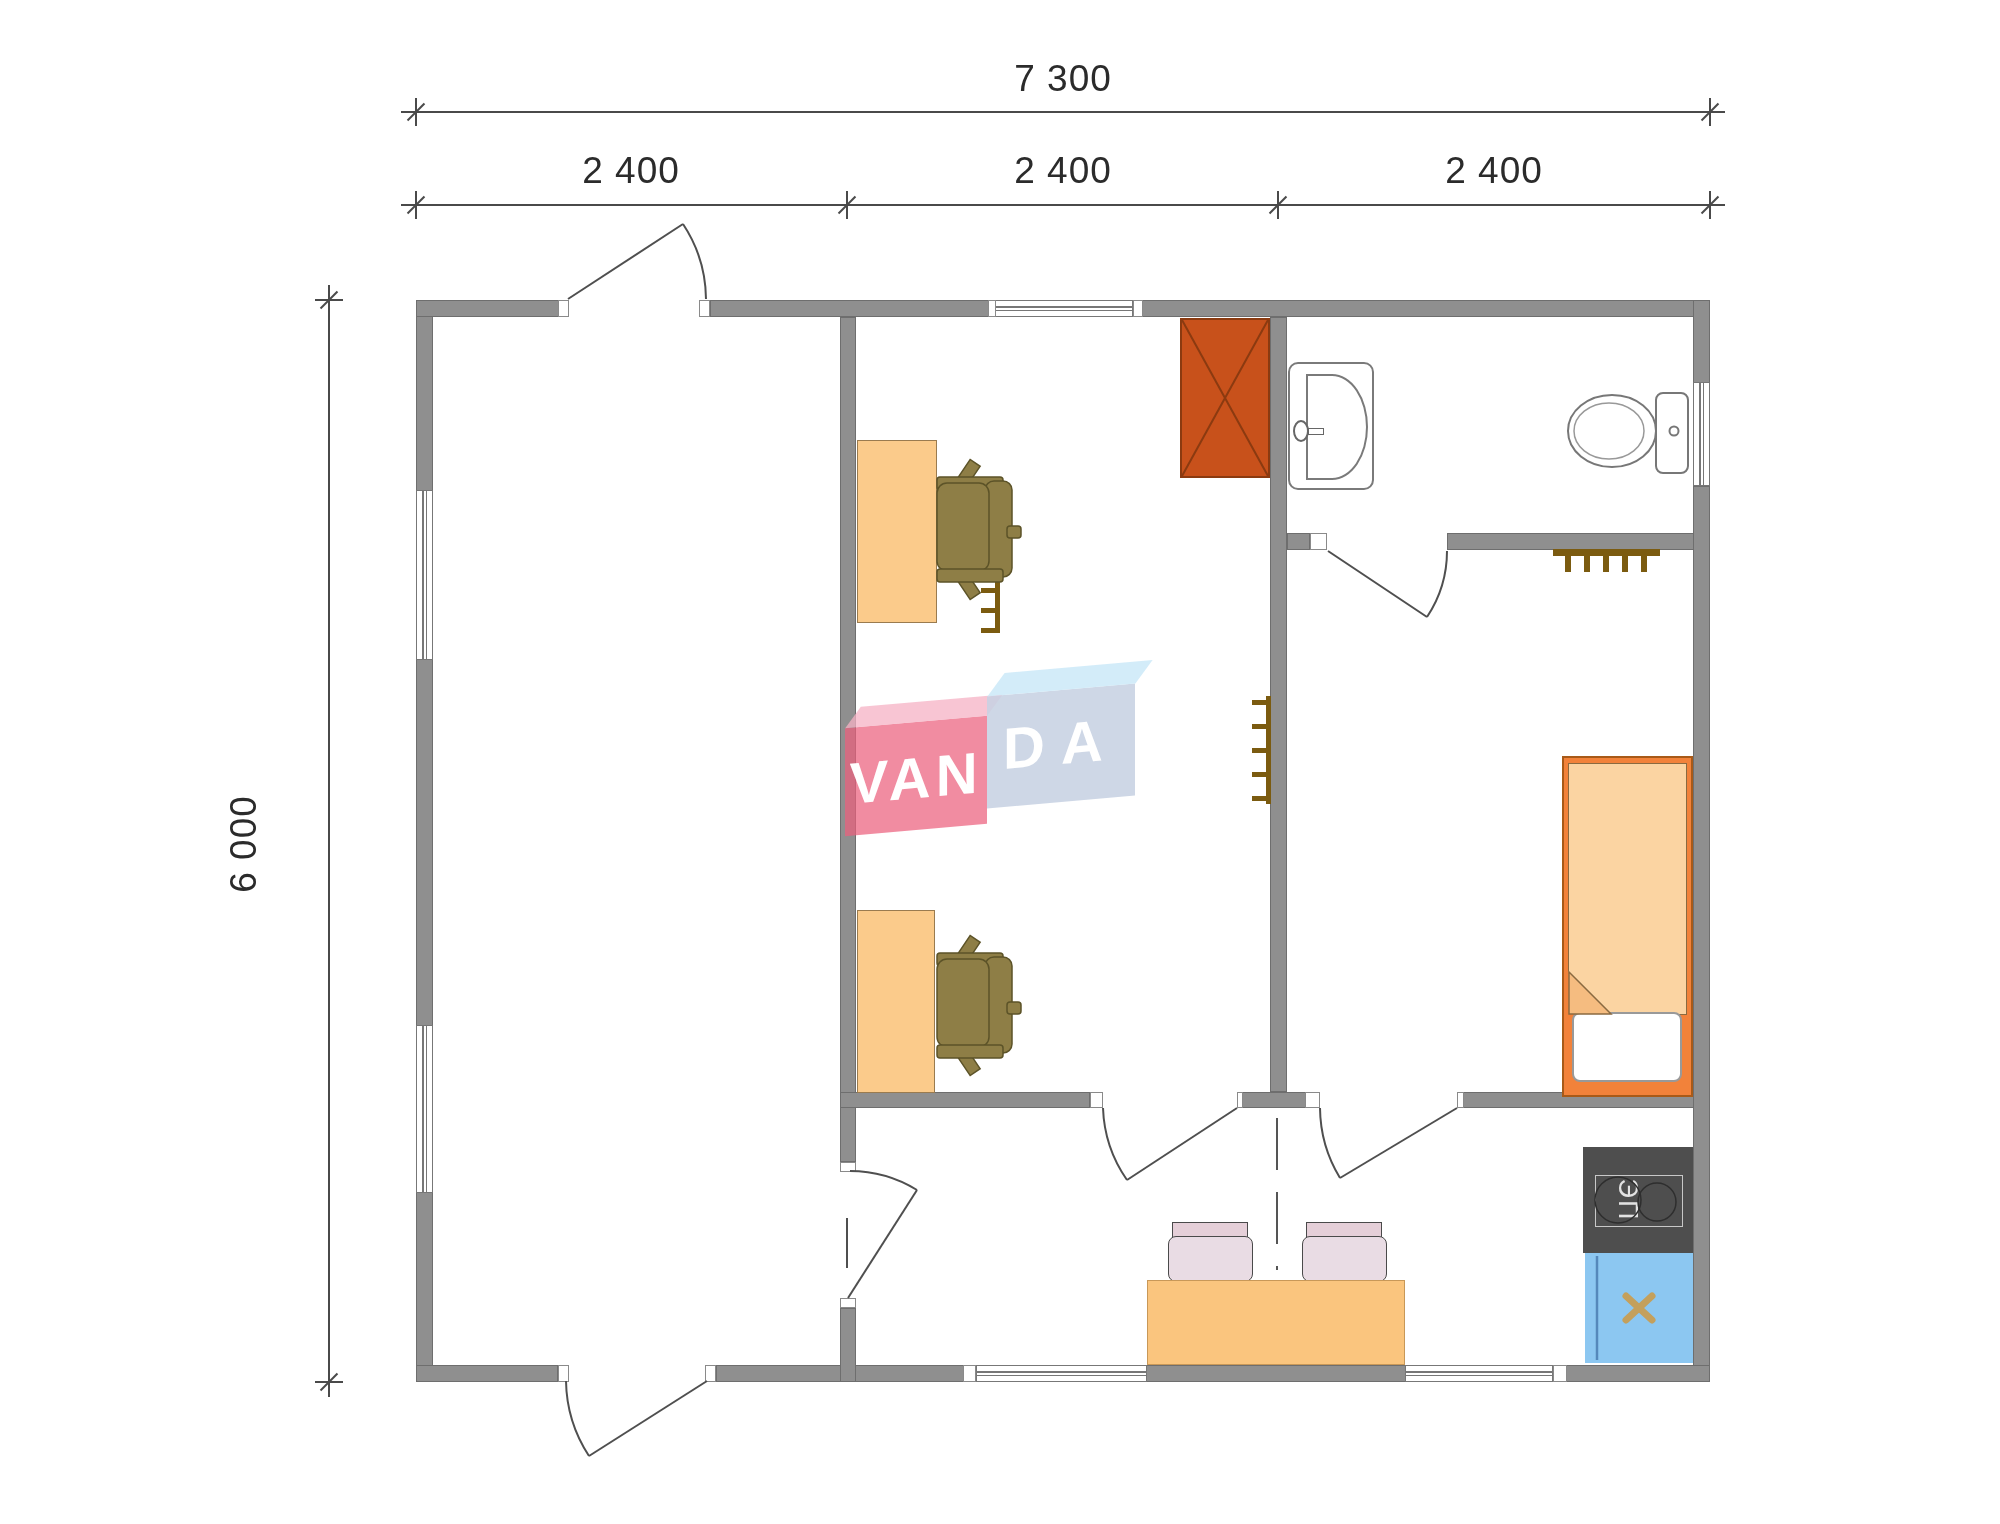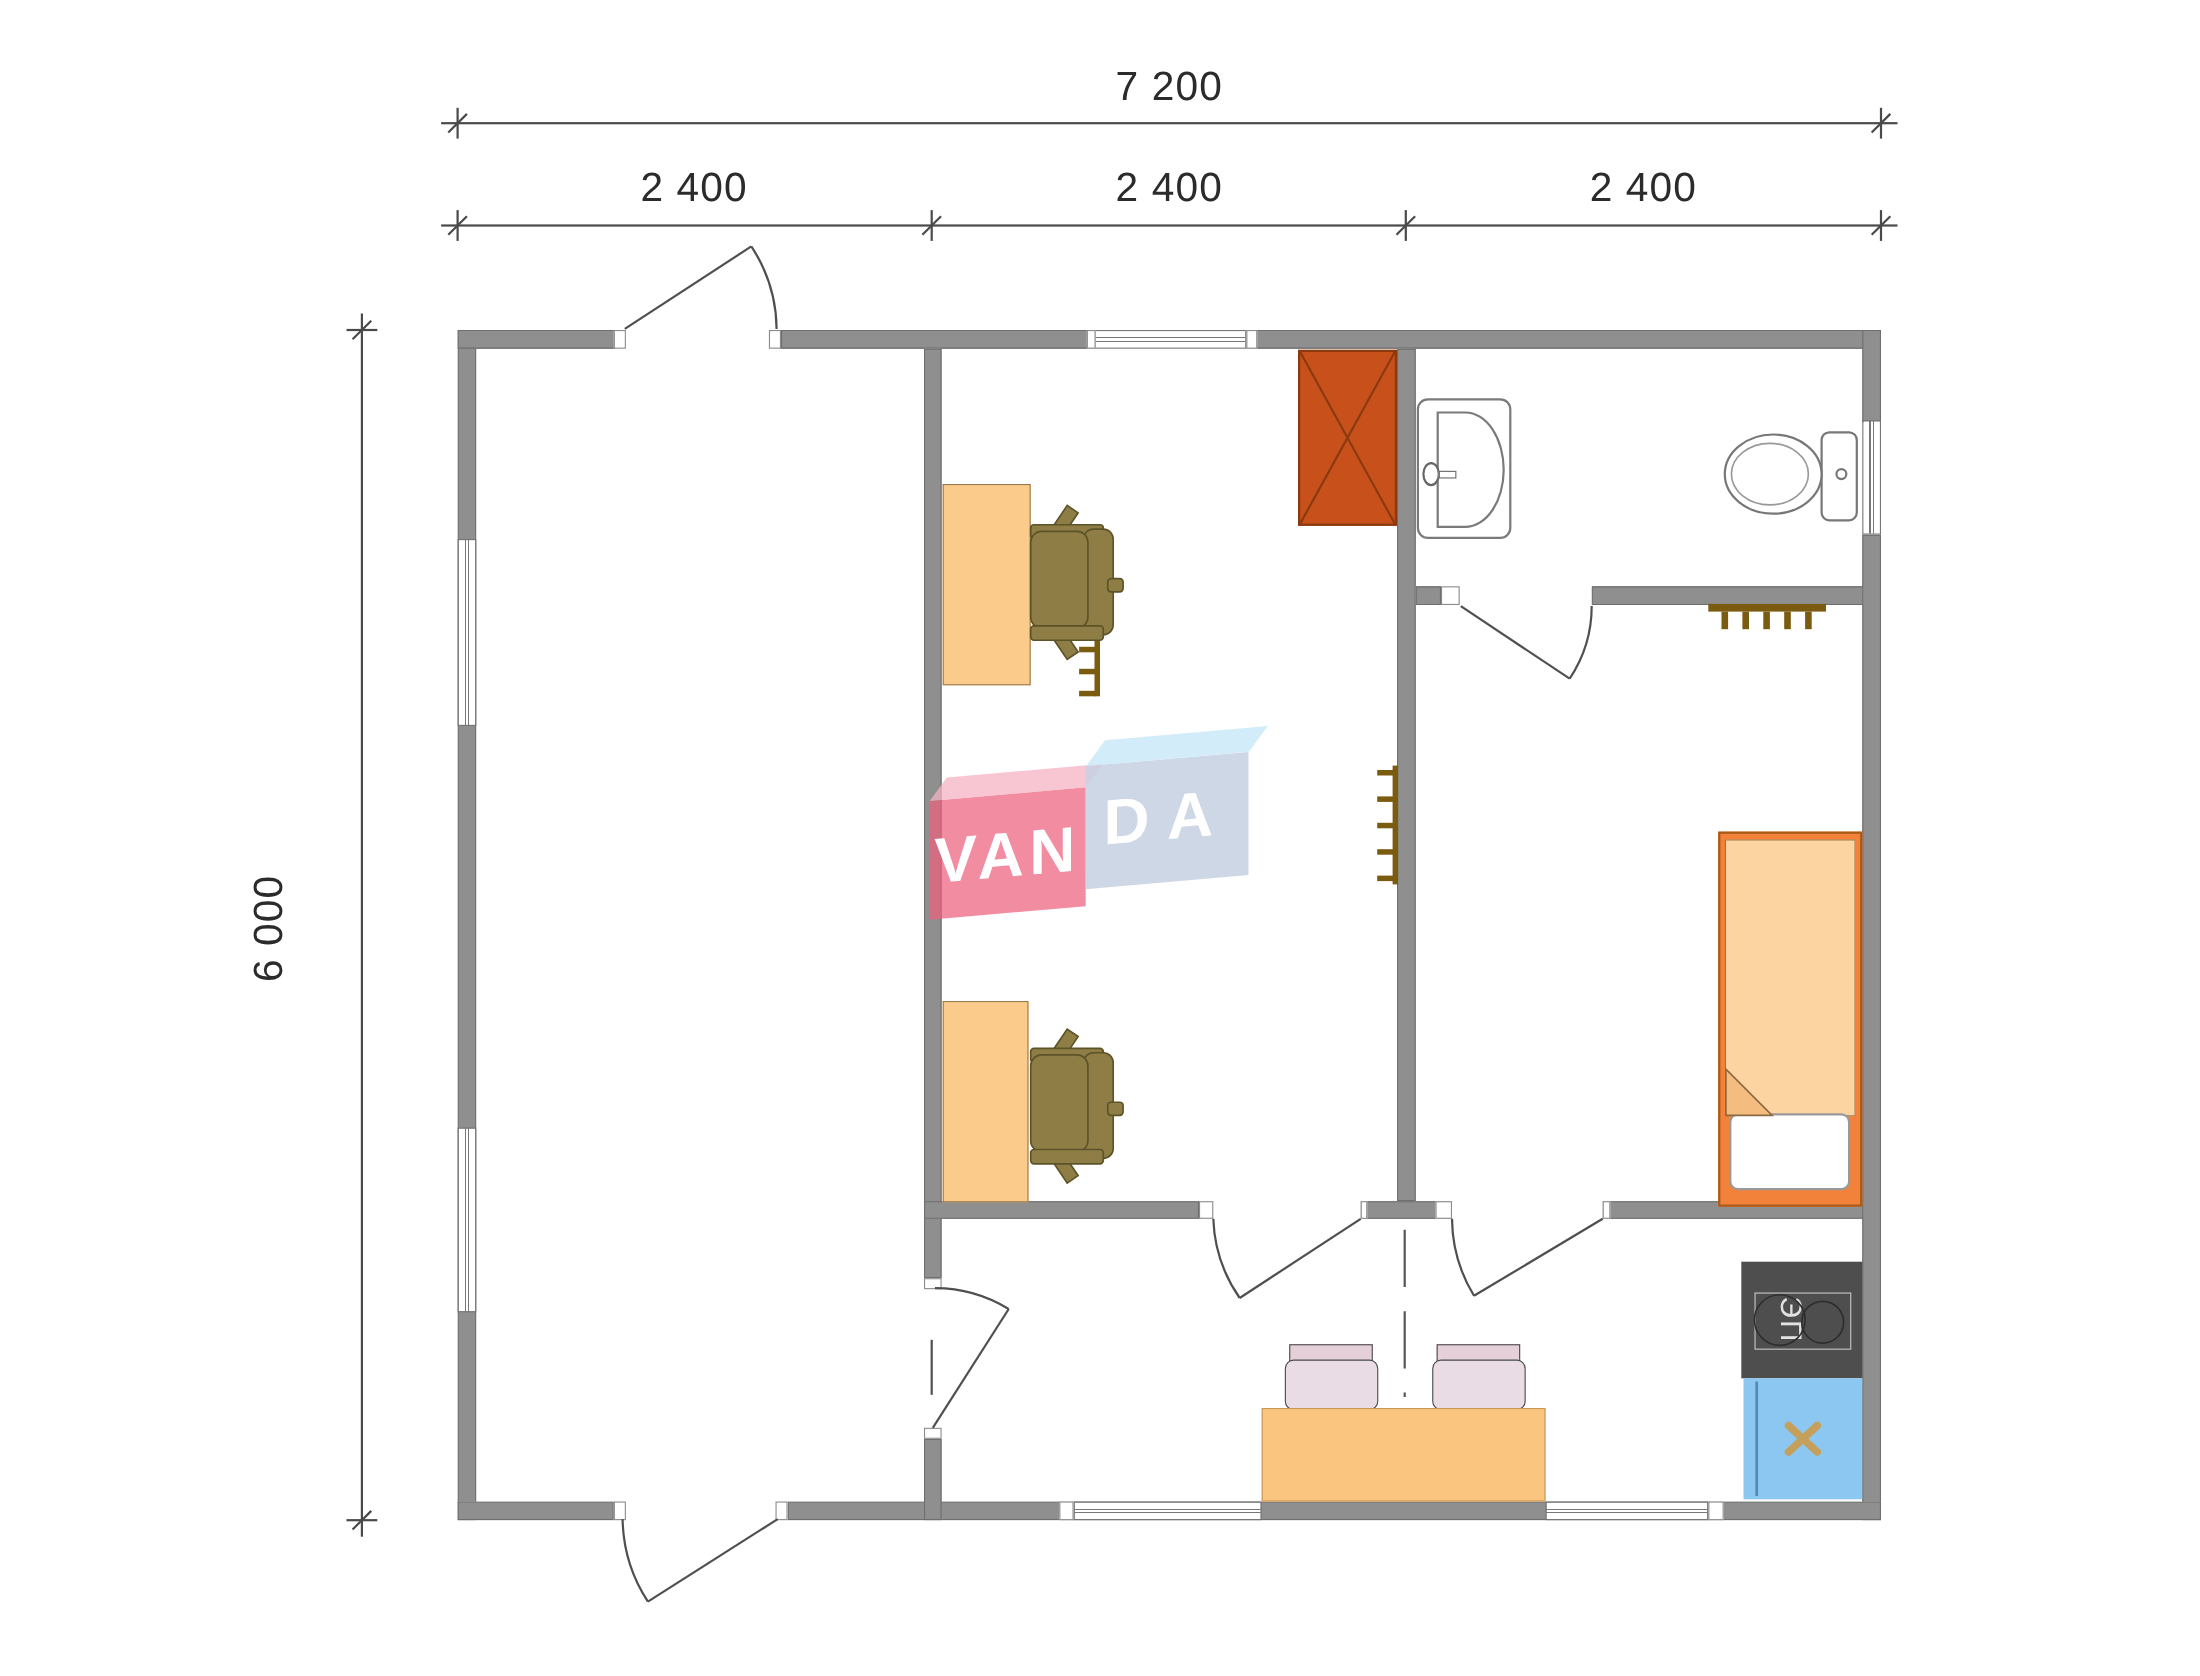--- a/index.html
+++ b/index.html
@@ -23,21 +23,21 @@
 </head>
 <body>
 
 <div class="plan">
 
   <div class="dimline" style="left:401px;top:111px;width:1324px;height:2px;"></div>
   <div class="tickbar" style="left:415px;top:98px;width:2px;height:28px;"></div>
   <div class="tickslash" style="left:404px;top:111px;width:24px;height:2px;"></div>
   <div class="tickbar" style="left:1709px;top:98px;width:2px;height:28px;"></div>
   <div class="tickslash" style="left:1698px;top:111px;width:24px;height:2px;"></div>
-  <div class="dimlabel" style="left:983px;top:58px;width:160px;">7 200</div>
+  <div class="dimlabel" style="left:983px;top:58px;width:160px;">7 300</div>
 
   <div class="dimline" style="left:401px;top:204px;width:1324px;height:2px;"></div>
   <div class="tickbar" style="left:415px;top:191px;width:2px;height:28px;"></div>
   <div class="tickslash" style="left:404px;top:204px;width:24px;height:2px;"></div>
   <div class="tickbar" style="left:846px;top:191px;width:2px;height:28px;"></div>
   <div class="tickslash" style="left:835px;top:204px;width:24px;height:2px;"></div>
   <div class="tickbar" style="left:1277px;top:191px;width:2px;height:28px;"></div>
   <div class="tickslash" style="left:1266px;top:204px;width:24px;height:2px;"></div>
   <div class="tickbar" style="left:1709px;top:191px;width:2px;height:28px;"></div>
   <div class="tickslash" style="left:1698px;top:204px;width:24px;height:2px;"></div>

